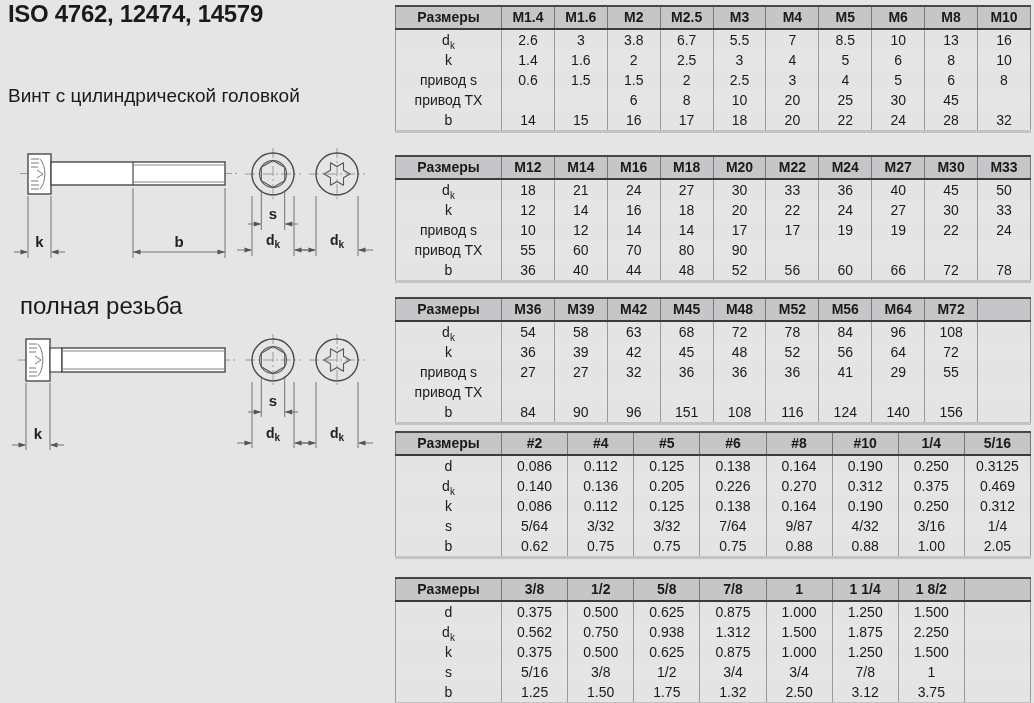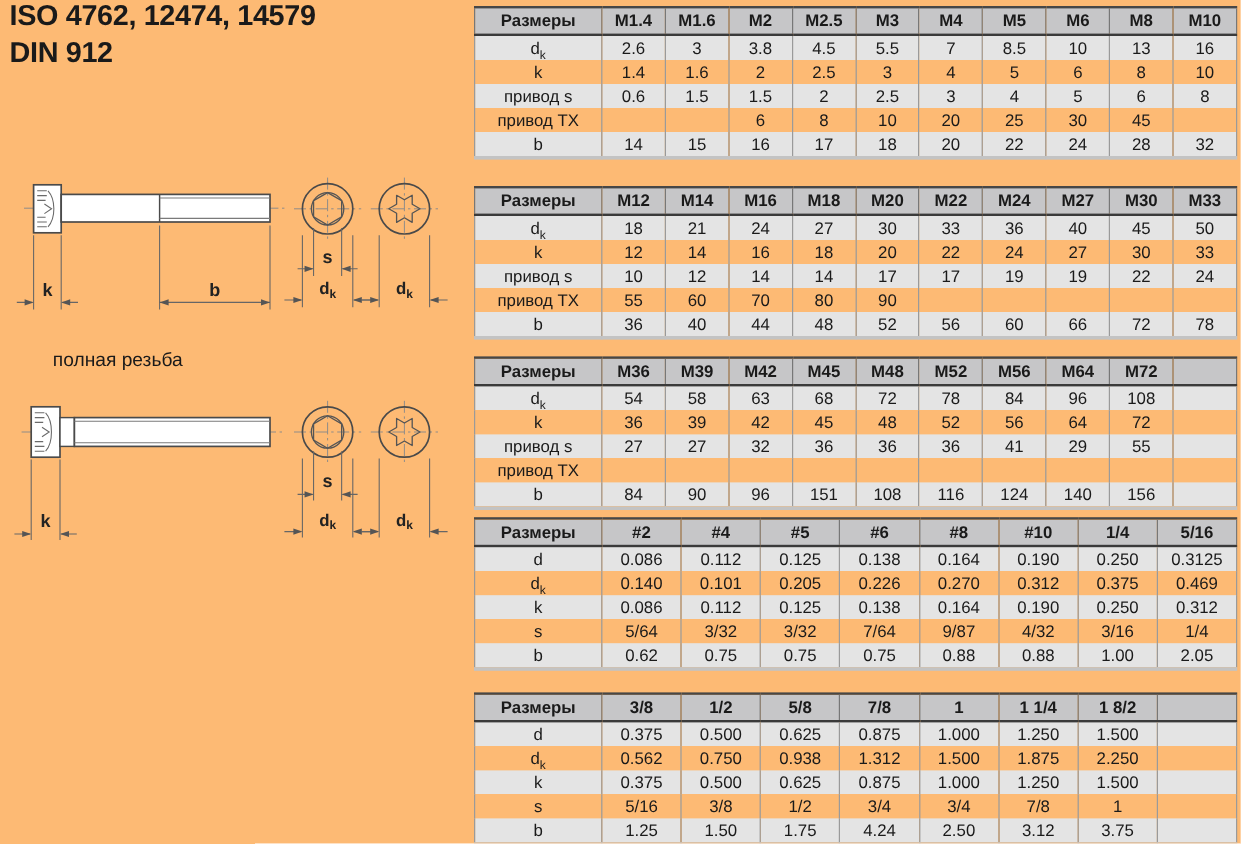--- a/index.html
+++ b/index.html
@@ -1,22 +1,22 @@
 <!DOCTYPE html>
 <html><head>
 <meta charset="utf-8">
 <style>
   html,body { margin:0; padding:0; background:#ffffff; }
   .page {
-    position:relative; width:1034px; height:703px; background:#fdba74;
+    position:relative; width:1034px; height:703px; background:#e5e5e5;
     font-family:"Liberation Sans", sans-serif; color:#1a1a1a; overflow:hidden;
   }
   .title { position:absolute; left:8px; top:-2px; font-size:24px; font-weight:bold; line-height:31px; letter-spacing:-0.3px; }
   .subtitle { position:absolute; left:8px; top:85px; font-size:19px; }
-  .full-thread { position:absolute; left:44px; top:292px; font-size:16px; }
+  .full-thread { position:absolute; left:20px; top:292px; font-size:24px; }
   svg.d1 { position:absolute; left:8px; top:146px; }
   svg.d2 { position:absolute; left:8px; top:328px; }
   .tables-host { position:absolute; left:395px; top:0; width:636px; height:703px; }
   .tbl-wrap { position:absolute; left:0; width:636px; }
   table.dim-table {
     width:636px; border-collapse:collapse; table-layout:fixed;
     font-size:14px; border-bottom:3px solid #c3c3c3;
   }
   table.dim-table col.label-col { width:106px; }
   table.dim-table th, table.dim-table td {
@@ -33,23 +33,23 @@
   table.dim-table td sub { font-size:10px; line-height:0; }
   svg text { font-family:"Liberation Sans", sans-serif; }
 </style>
 </head>
 <body>
 
 <div class="page">
 
   <div class="title">
     <div>ISO 4762, 12474, 14579</div>
-    <div>DIN 912</div>
   </div>
 
+  <div class="subtitle">Винт с цилиндрической головкой</div>
 
   <svg class="d1" width="370" height="125" viewBox="0 0 370 125">
     <line x1="12" y1="27.5" x2="230" y2="27.5" stroke="#8a8a8a" stroke-width="0.8" stroke-dasharray="12 3 2 3"></line>
     <rect x="20" y="8" width="23" height="40" fill="#fff" stroke="#4a4a4a" stroke-width="1.4"></rect>
     <g stroke="#6a6a6a" stroke-width="0.9" fill="none">
       <line x1="23" y1="13" x2="31" y2="13"></line>
         <line x1="23" y1="17" x2="31" y2="17"></line>
         <line x1="23" y1="21" x2="30" y2="21"></line>
       <line x1="23" y1="35" x2="30" y2="35"></line>
         <line x1="23" y1="39" x2="31" y2="39"></line>
@@ -220,21 +220,21 @@
               <th>M8</th>
               <th>M10</th>
             </tr>
           </thead>
           <tbody>
             <tr class="shade">
               <td><span>d</span><sub>k</sub></td>
               <td>2.6</td>
               <td>3</td>
               <td>3.8</td>
-              <td>4.5</td>
+              <td>6.7</td>
               <td>5.5</td>
               <td>7</td>
               <td>8.5</td>
               <td>10</td>
               <td>13</td>
               <td>16</td>
             </tr>
             <tr>
               <td><span>k</span><sub></sub></td>
               <td>1.4</td>
@@ -522,21 +522,21 @@
               <td>0.125</td>
               <td>0.138</td>
               <td>0.164</td>
               <td>0.190</td>
               <td>0.250</td>
               <td>0.3125</td>
             </tr>
             <tr>
               <td><span>d</span><sub>k</sub></td>
               <td>0.140</td>
-              <td>0.101</td>
+              <td>0.136</td>
               <td>0.205</td>
               <td>0.226</td>
               <td>0.270</td>
               <td>0.312</td>
               <td>0.375</td>
               <td>0.469</td>
             </tr>
             <tr class="shade">
               <td><span>k</span><sub></sub></td>
               <td>0.086</td>
@@ -642,21 +642,21 @@
               <td>3/4</td>
               <td>7/8</td>
               <td>1</td>
               <td></td>
             </tr>
             <tr class="shade">
               <td><span>b</span><sub></sub></td>
               <td>1.25</td>
               <td>1.50</td>
               <td>1.75</td>
-              <td>4.24</td>
+              <td>1.32</td>
               <td>2.50</td>
               <td>3.12</td>
               <td>3.75</td>
               <td></td>
             </tr>
           </tbody>
         </table>
       </div>
     </div>
 

